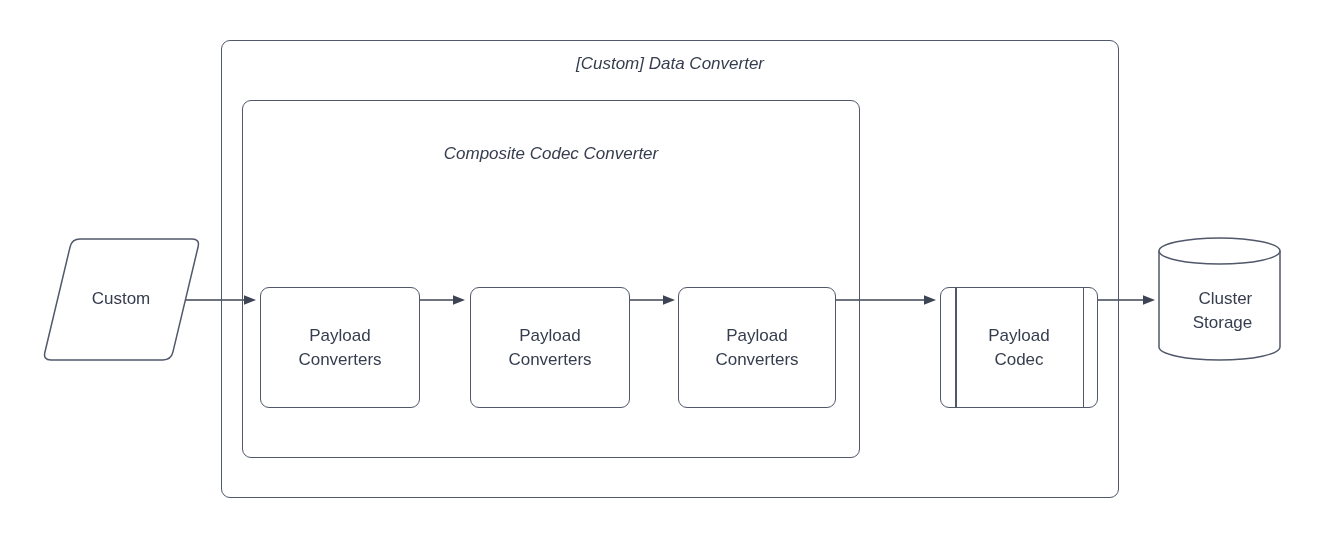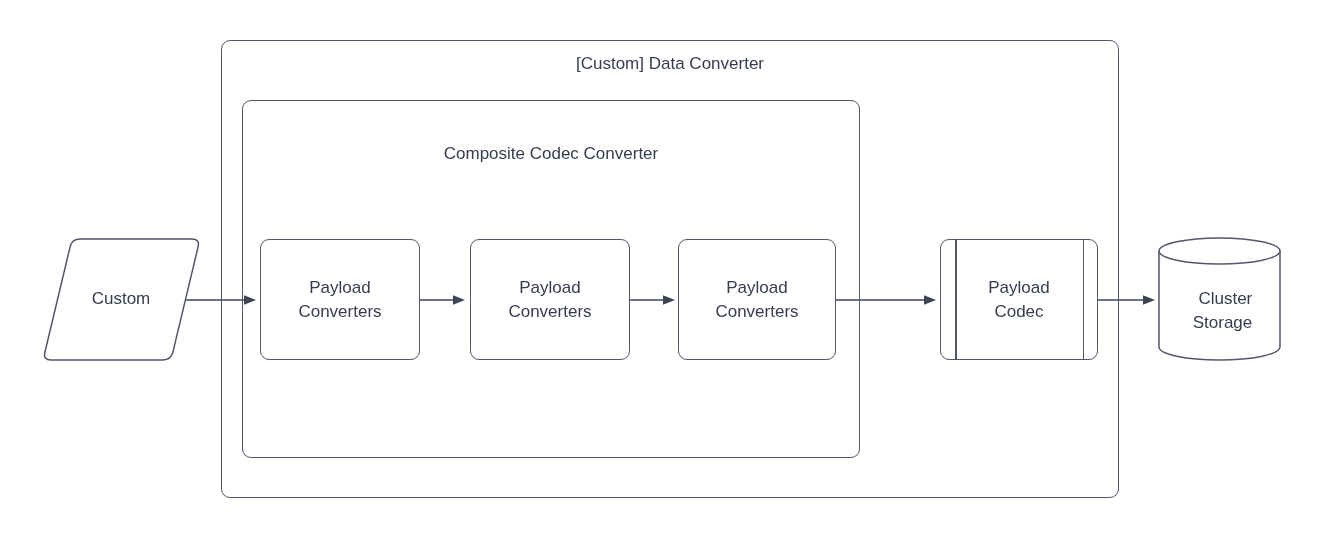--- a/index.html
+++ b/index.html
@@ -24,32 +24,33 @@
   .container{
     position:absolute;
     border:1.3px solid var(--stroke);
     border-radius:9px;
     background:transparent;
     box-sizing:border-box;
   }
   .container-label{
     position:absolute;left:0;width:100%;
     text-align:center;
-    font-size:17px;line-height:21px;
+    font-size:17px;line-height:21px;font-style:italic;
   }
   .node{
     position:absolute;
     border:1.5px solid var(--stroke);
     border-radius:9px;
     box-sizing:border-box;
     background:transparent;
     display:flex;align-items:center;justify-content:center;
     text-align:center;
     font-size:17px;line-height:24px;
     white-space:pre-line;
+    margin-top:48px;
   }
   .codec-bar{
     position:absolute;top:0;bottom:0;width:1.5px;
     background:var(--stroke);
   }
   .shape-label{
     position:absolute;
     display:flex;align-items:center;justify-content:center;
     text-align:center;
     font-size:17px;line-height:24px;

